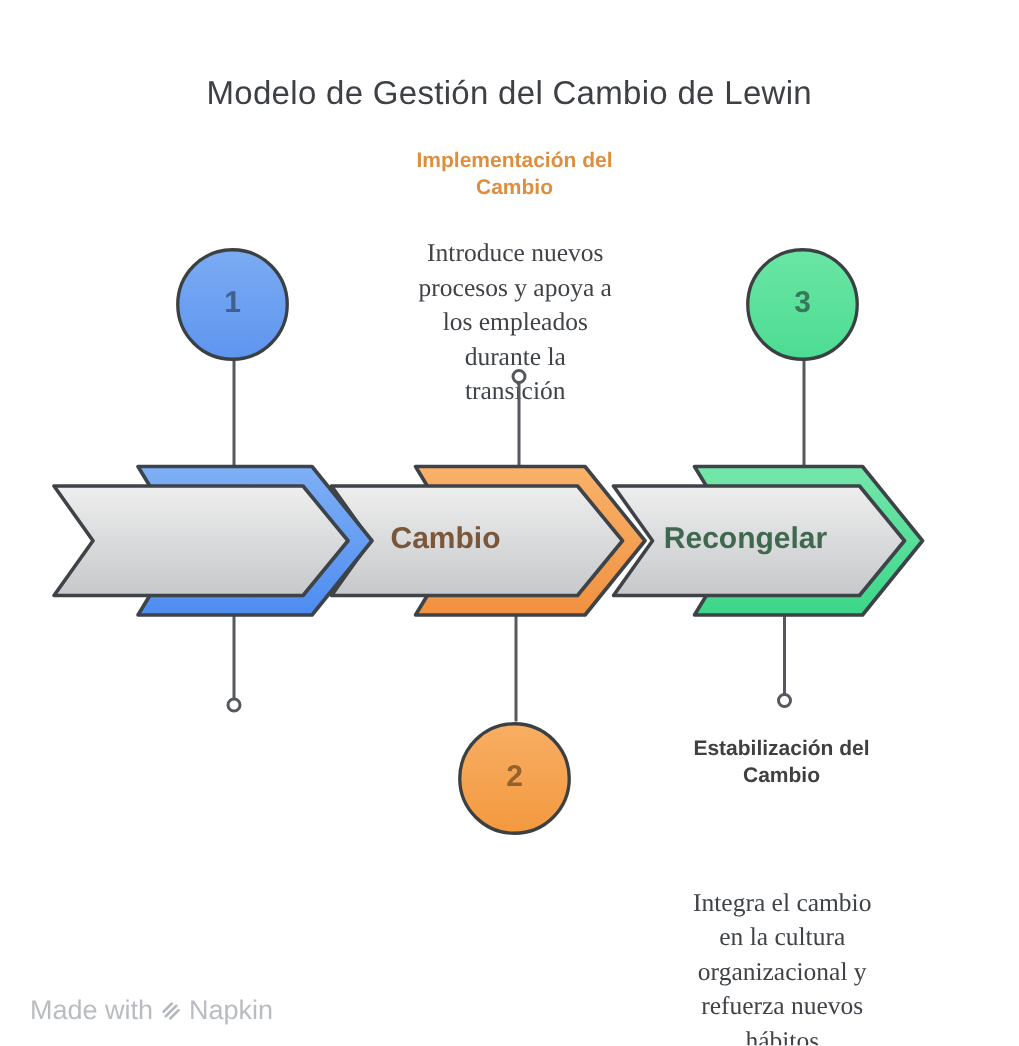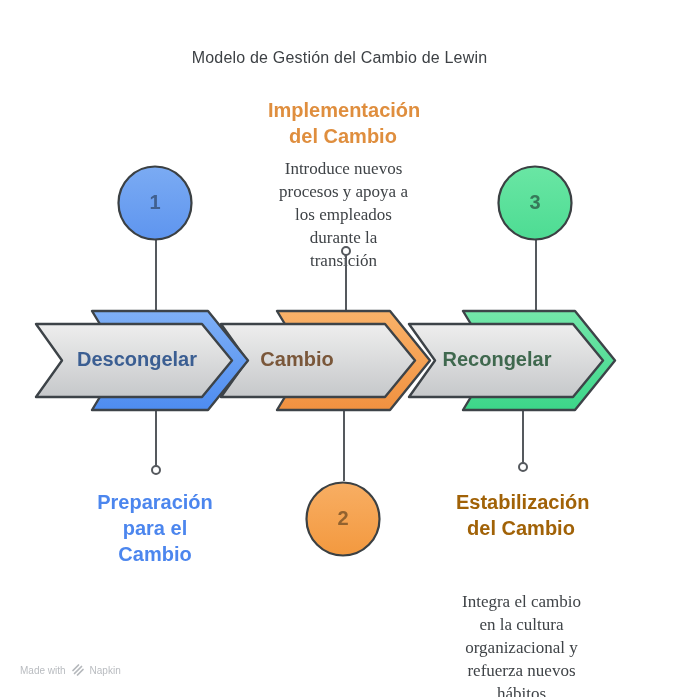--- a/index.html
+++ b/index.html
@@ -2,53 +2,53 @@
 <html><head>
 <meta charset="utf-8">
 <style>
   html,body{margin:0;padding:0;background:#ffffff;}
   .canvas{
     position:relative;width:679px;height:697px;background:#ffffff;overflow:hidden;
     font-family:"Liberation Sans","DejaVu Sans",sans-serif;
   }
   .title{
     position:absolute;left:0;top:49px;width:679px;text-align:center;
-    font-size:16px;font-weight:500;color:#3d4145;letter-spacing:.2px;
+    font-size:22px;font-weight:500;color:#3d4145;letter-spacing:.2px;
   }
   svg.art{position:absolute;left:0;top:0;}
   .annotation-heading{
-    position:absolute;text-align:center;font-weight:700;font-size:20px;line-height:1.3;
+    position:absolute;text-align:center;font-weight:700;font-size:14px;line-height:1.3;
   }
   .annotation-body{
     position:absolute;text-align:center;font-size:17px;line-height:1.36;color:#3f4347;font-family:Liberation Serif, serif;
   }
   .h-orange{color:#df8e3e;}
   .h-blue{color:#4c86ee;}
-  .h-green{color:#a16207;}
+  .h-green{color:#404040;}
   .ah-top{left:268px;top:97px;width:150px;}
   .ab-top{left:276px;top:157px;width:135px;}
   .ah-bl{left:90px;top:489px;width:130px;}
   .ab-bl{left:94px;top:552px;width:125px;}
   .ah-br{left:456px;top:489px;width:130px;}
   .ab-br{left:454px;top:552px;width:135px;margin-top:38px;}
   .circle-number{
     position:absolute;width:60px;text-align:center;font-size:20px;font-weight:700;
   }
   .n1{left:125px;top:191px;color:#41608f;}
   .n2{left:313px;top:507px;color:#92622f;}
   .n3{left:505px;top:191px;color:#37795a;}
   .arrow-label{
     position:absolute;width:160px;text-align:center;font-size:20px;font-weight:700;top:348px;
   }
   .l1{left:57px;color:#3b5e92;}
   .l2{left:217px;color:#7a573a;}
   .l3{left:417px;color:#3f684e;}
   .watermark{
     position:absolute;left:20px;top:663px;display:flex;align-items:center;gap:5px;
-    font-size:10px;color:#b9bcc0;
+    font-size:18px;color:#b9bcc0;
   }
   .watermark .napkin-logo{display:inline-block;}
 </style>
 </head>
 <body>
 
 <div class="canvas">
 
   <div class="title">Modelo de Gestión del Cambio de Lewin</div>
 
@@ -115,25 +115,23 @@
       <circle cx="346" cy="251" r="4"></circle>
       <circle cx="156" cy="470" r="4"></circle>
       <circle cx="523" cy="467" r="4"></circle>
     </g>
   </svg>
 
   <div class="circle-number n1">1</div>
   <div class="circle-number n2">2</div>
   <div class="circle-number n3">3</div>
 
-  <div class="arrow-label l1">Descongelar</div>
   <div class="arrow-label l3">Recongelar</div>
   <div class="arrow-label l2">Cambio</div>
 
-  <div class="annotation-heading h-blue ah-bl">Preparación para el Cambio</div>
 
   <div class="annotation-heading h-green ah-br">Estabilización del Cambio</div>
   <div class="annotation-body ab-br">Integra el cambio en la cultura organizacional y refuerza nuevos hábitos</div>
 
   <div class="watermark">
     <span>Made with</span>
     <svg class="napkin-logo" width="14" height="14" viewBox="0 0 14 14">
       <g stroke="#b5b8bc" stroke-width="1.7" stroke-linecap="round" fill="none">
         <line x1="2" y1="7.5" x2="7.5" y2="2"></line>
         <line x1="3.5" y1="10.5" x2="10.5" y2="3.5"></line>

